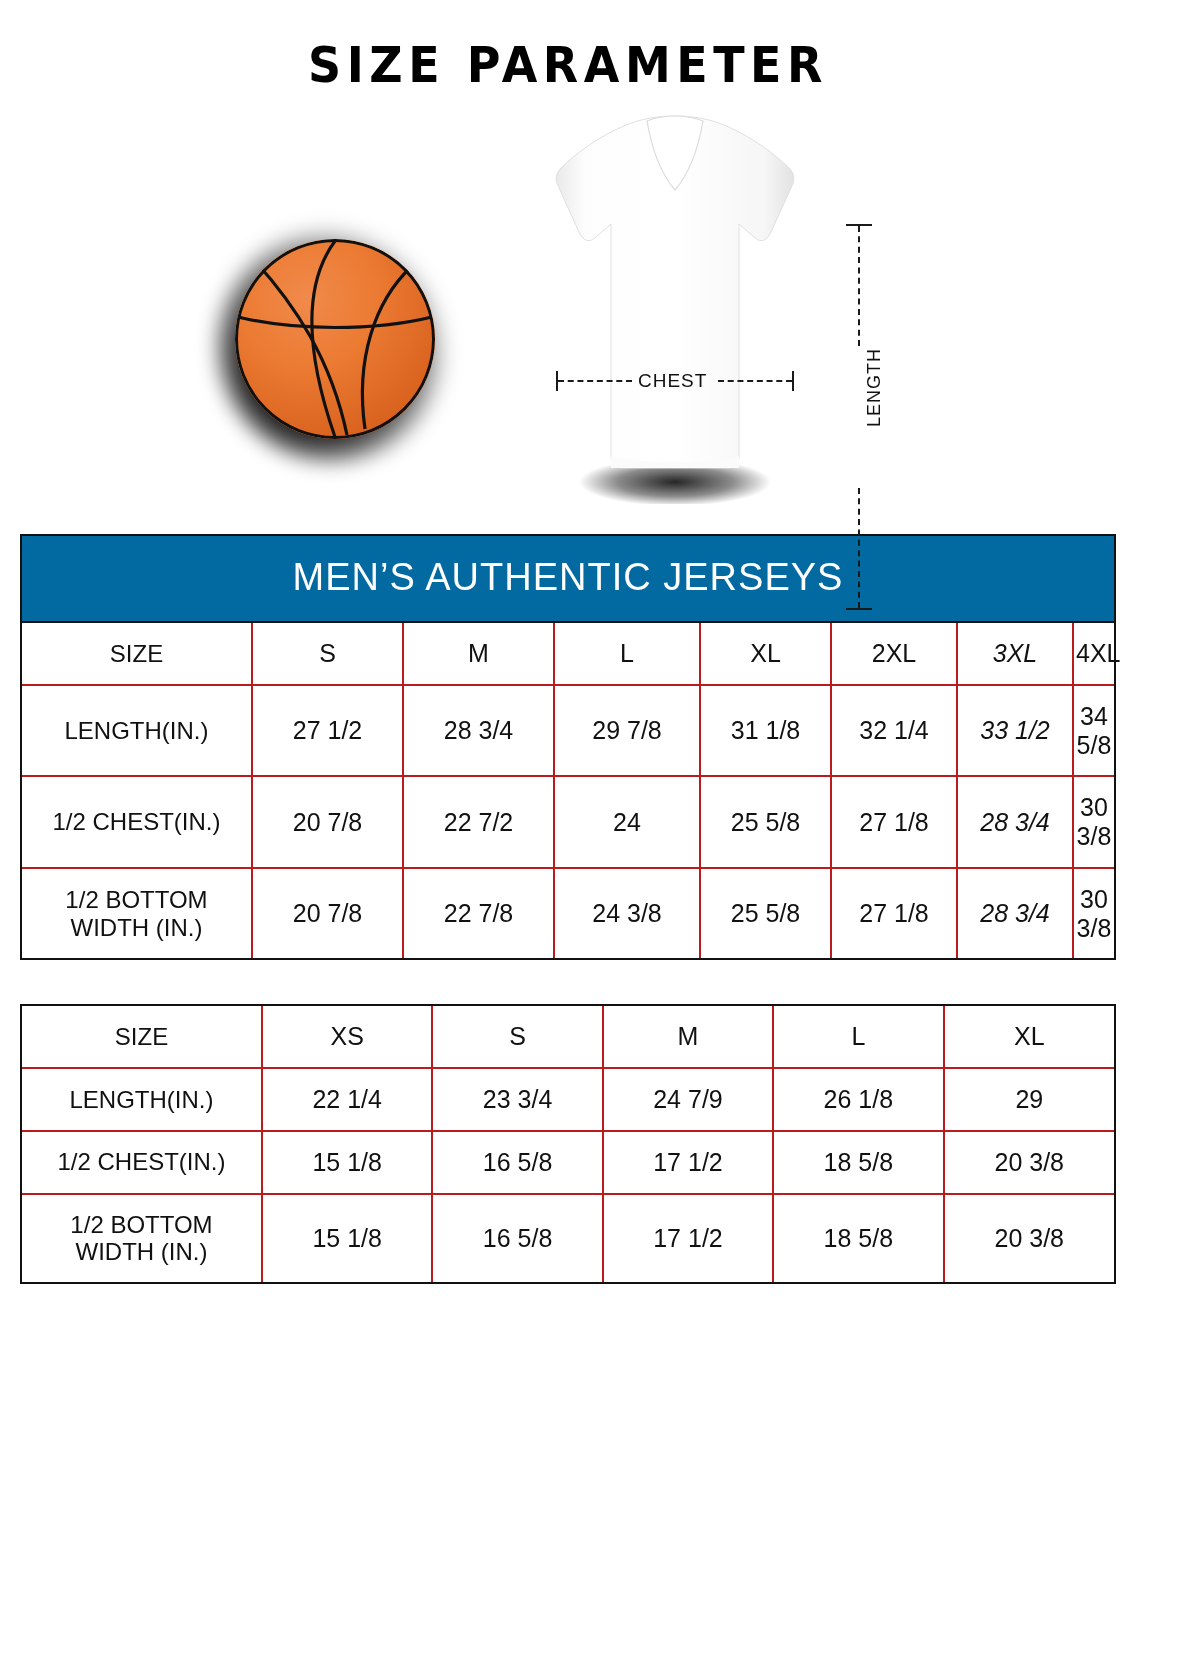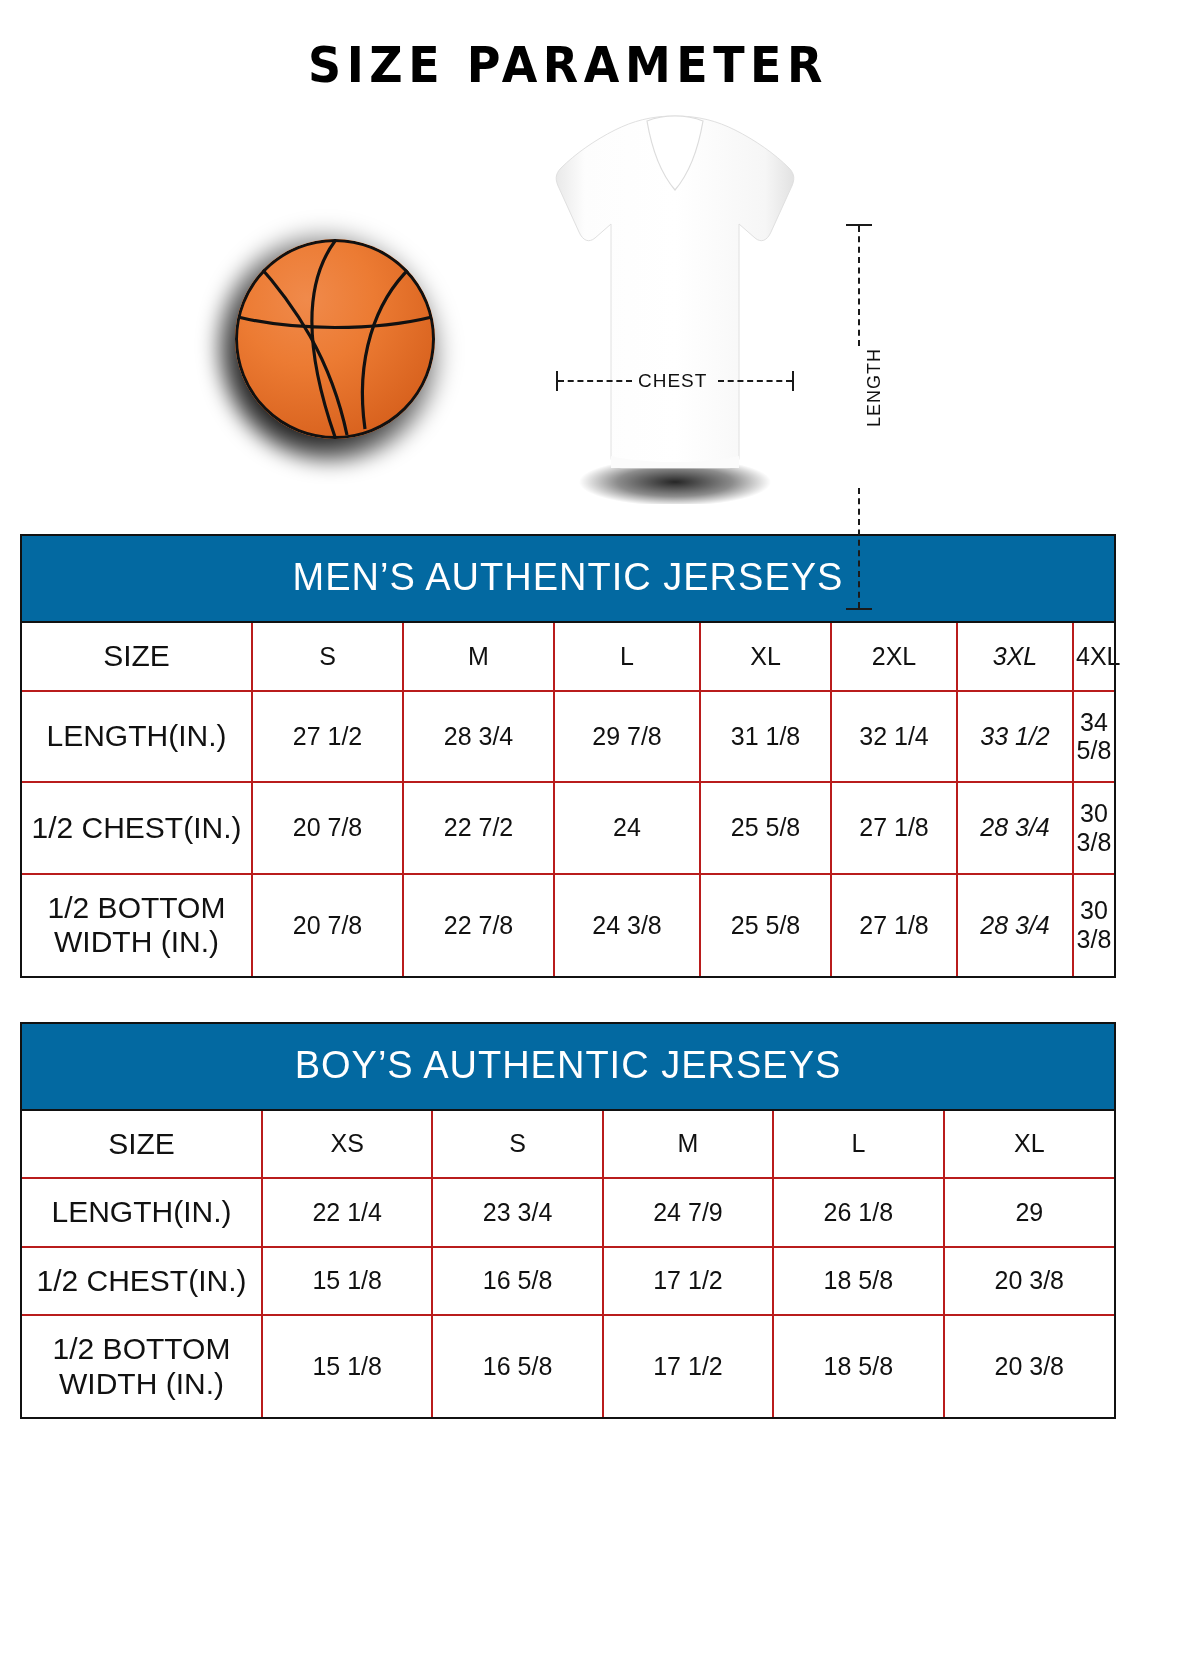--- a/index.html
+++ b/index.html
@@ -176,21 +176,21 @@
   td {
     border: 2px solid #b91c1c;
     text-align: center;
     font-size: 25px;
     padding: 16px 2px;
     color: #111;
     white-space: pre-line;
     line-height: 1.15;
   }
   td.rowhead {
-    font-size: 30px;
+    font-size: 24px;
   }
   table.men td:first-child { width: 225px; }
   table.men td:nth-child(2) { width: 145px; }
   table.men td:nth-child(3) { width: 145px; }
   table.men td:nth-child(4) { width: 140px; }
   table.men td:nth-child(5) { width: 125px; }
   table.men td:nth-child(6) { width: 120px; }
   table.men td:nth-child(7) { width: 110px; font-style: italic; }
   table.boy td:first-child { width: 235px; }
 
@@ -326,21 +326,20 @@
         <td>25  5/8</td>
         <td>27  1/8</td>
         <td>28  3/4</td>
         <td>30  3/8</td>
       </tr>
     </tbody>
       </table>
   </div>
 
   <div class="table-block">
-    <div class="table-header">BOY’S AUTHENTIC JERSEYS</div>
     <table class="boy">
       <tbody>
           <tr>
         <td class="rowhead">SIZE</td>
         <td>XS</td>
         <td>S</td>
         <td>M</td>
         <td>L</td>
         <td>XL</td>
       </tr>

